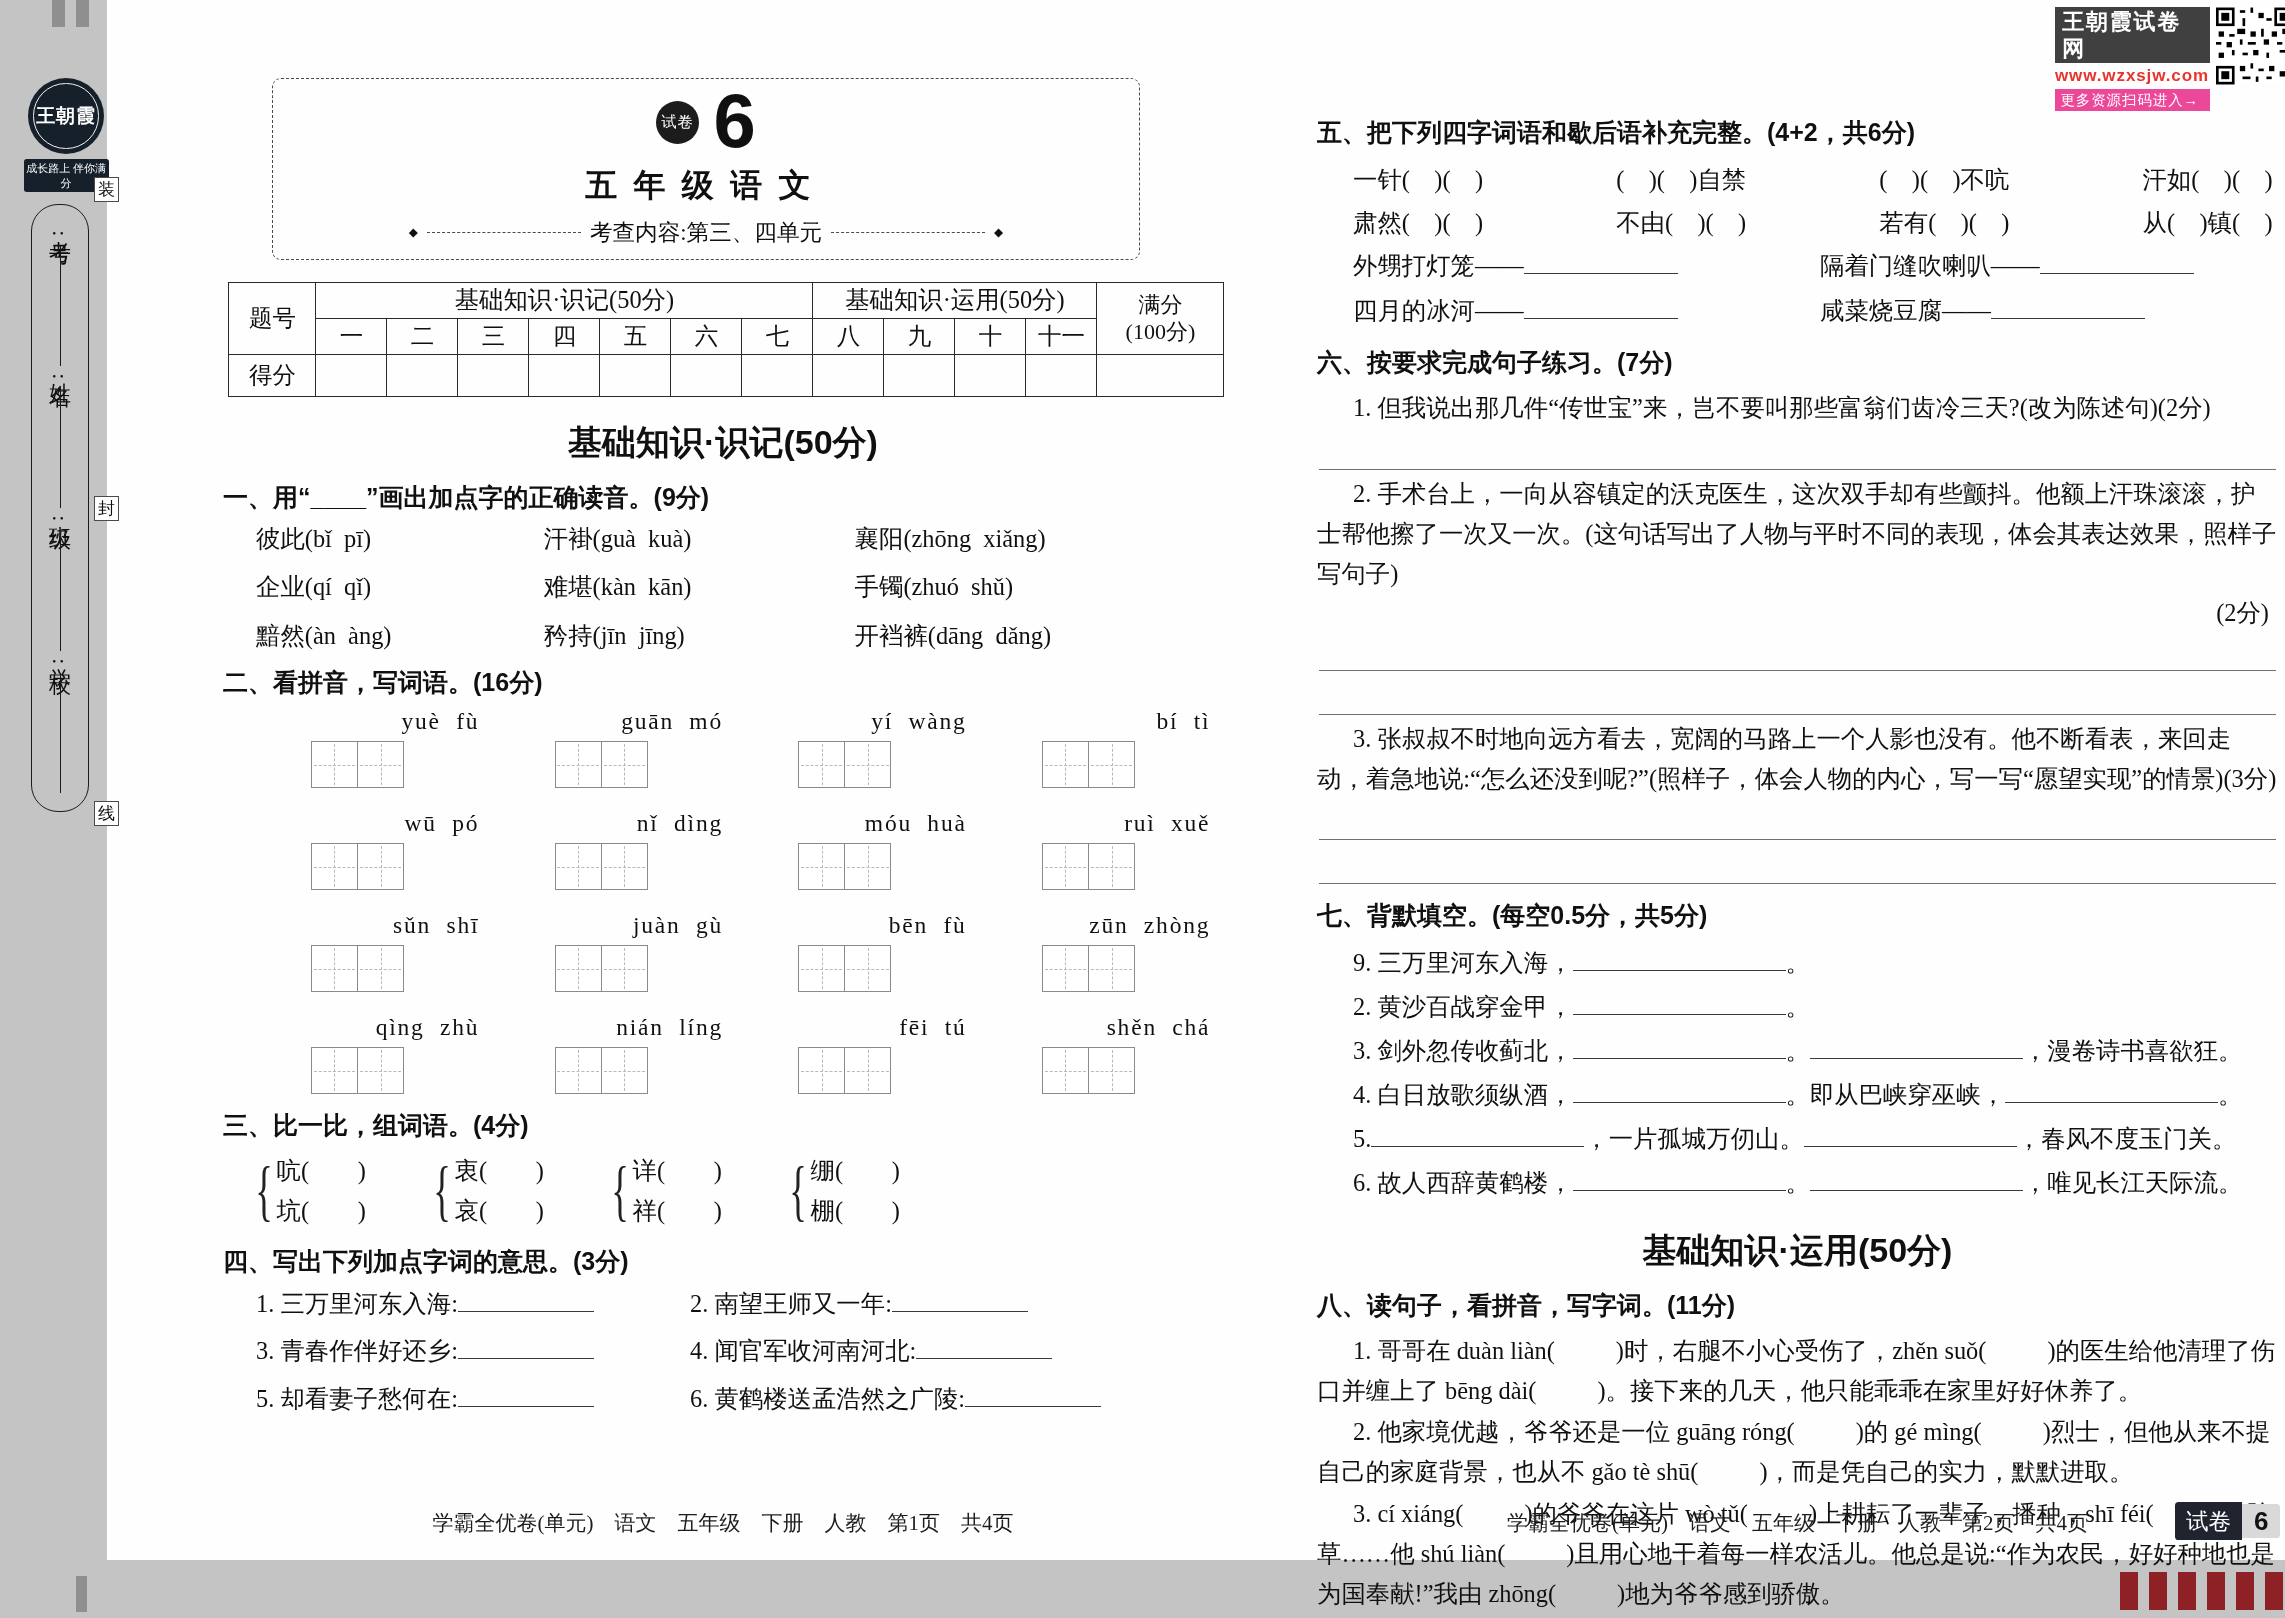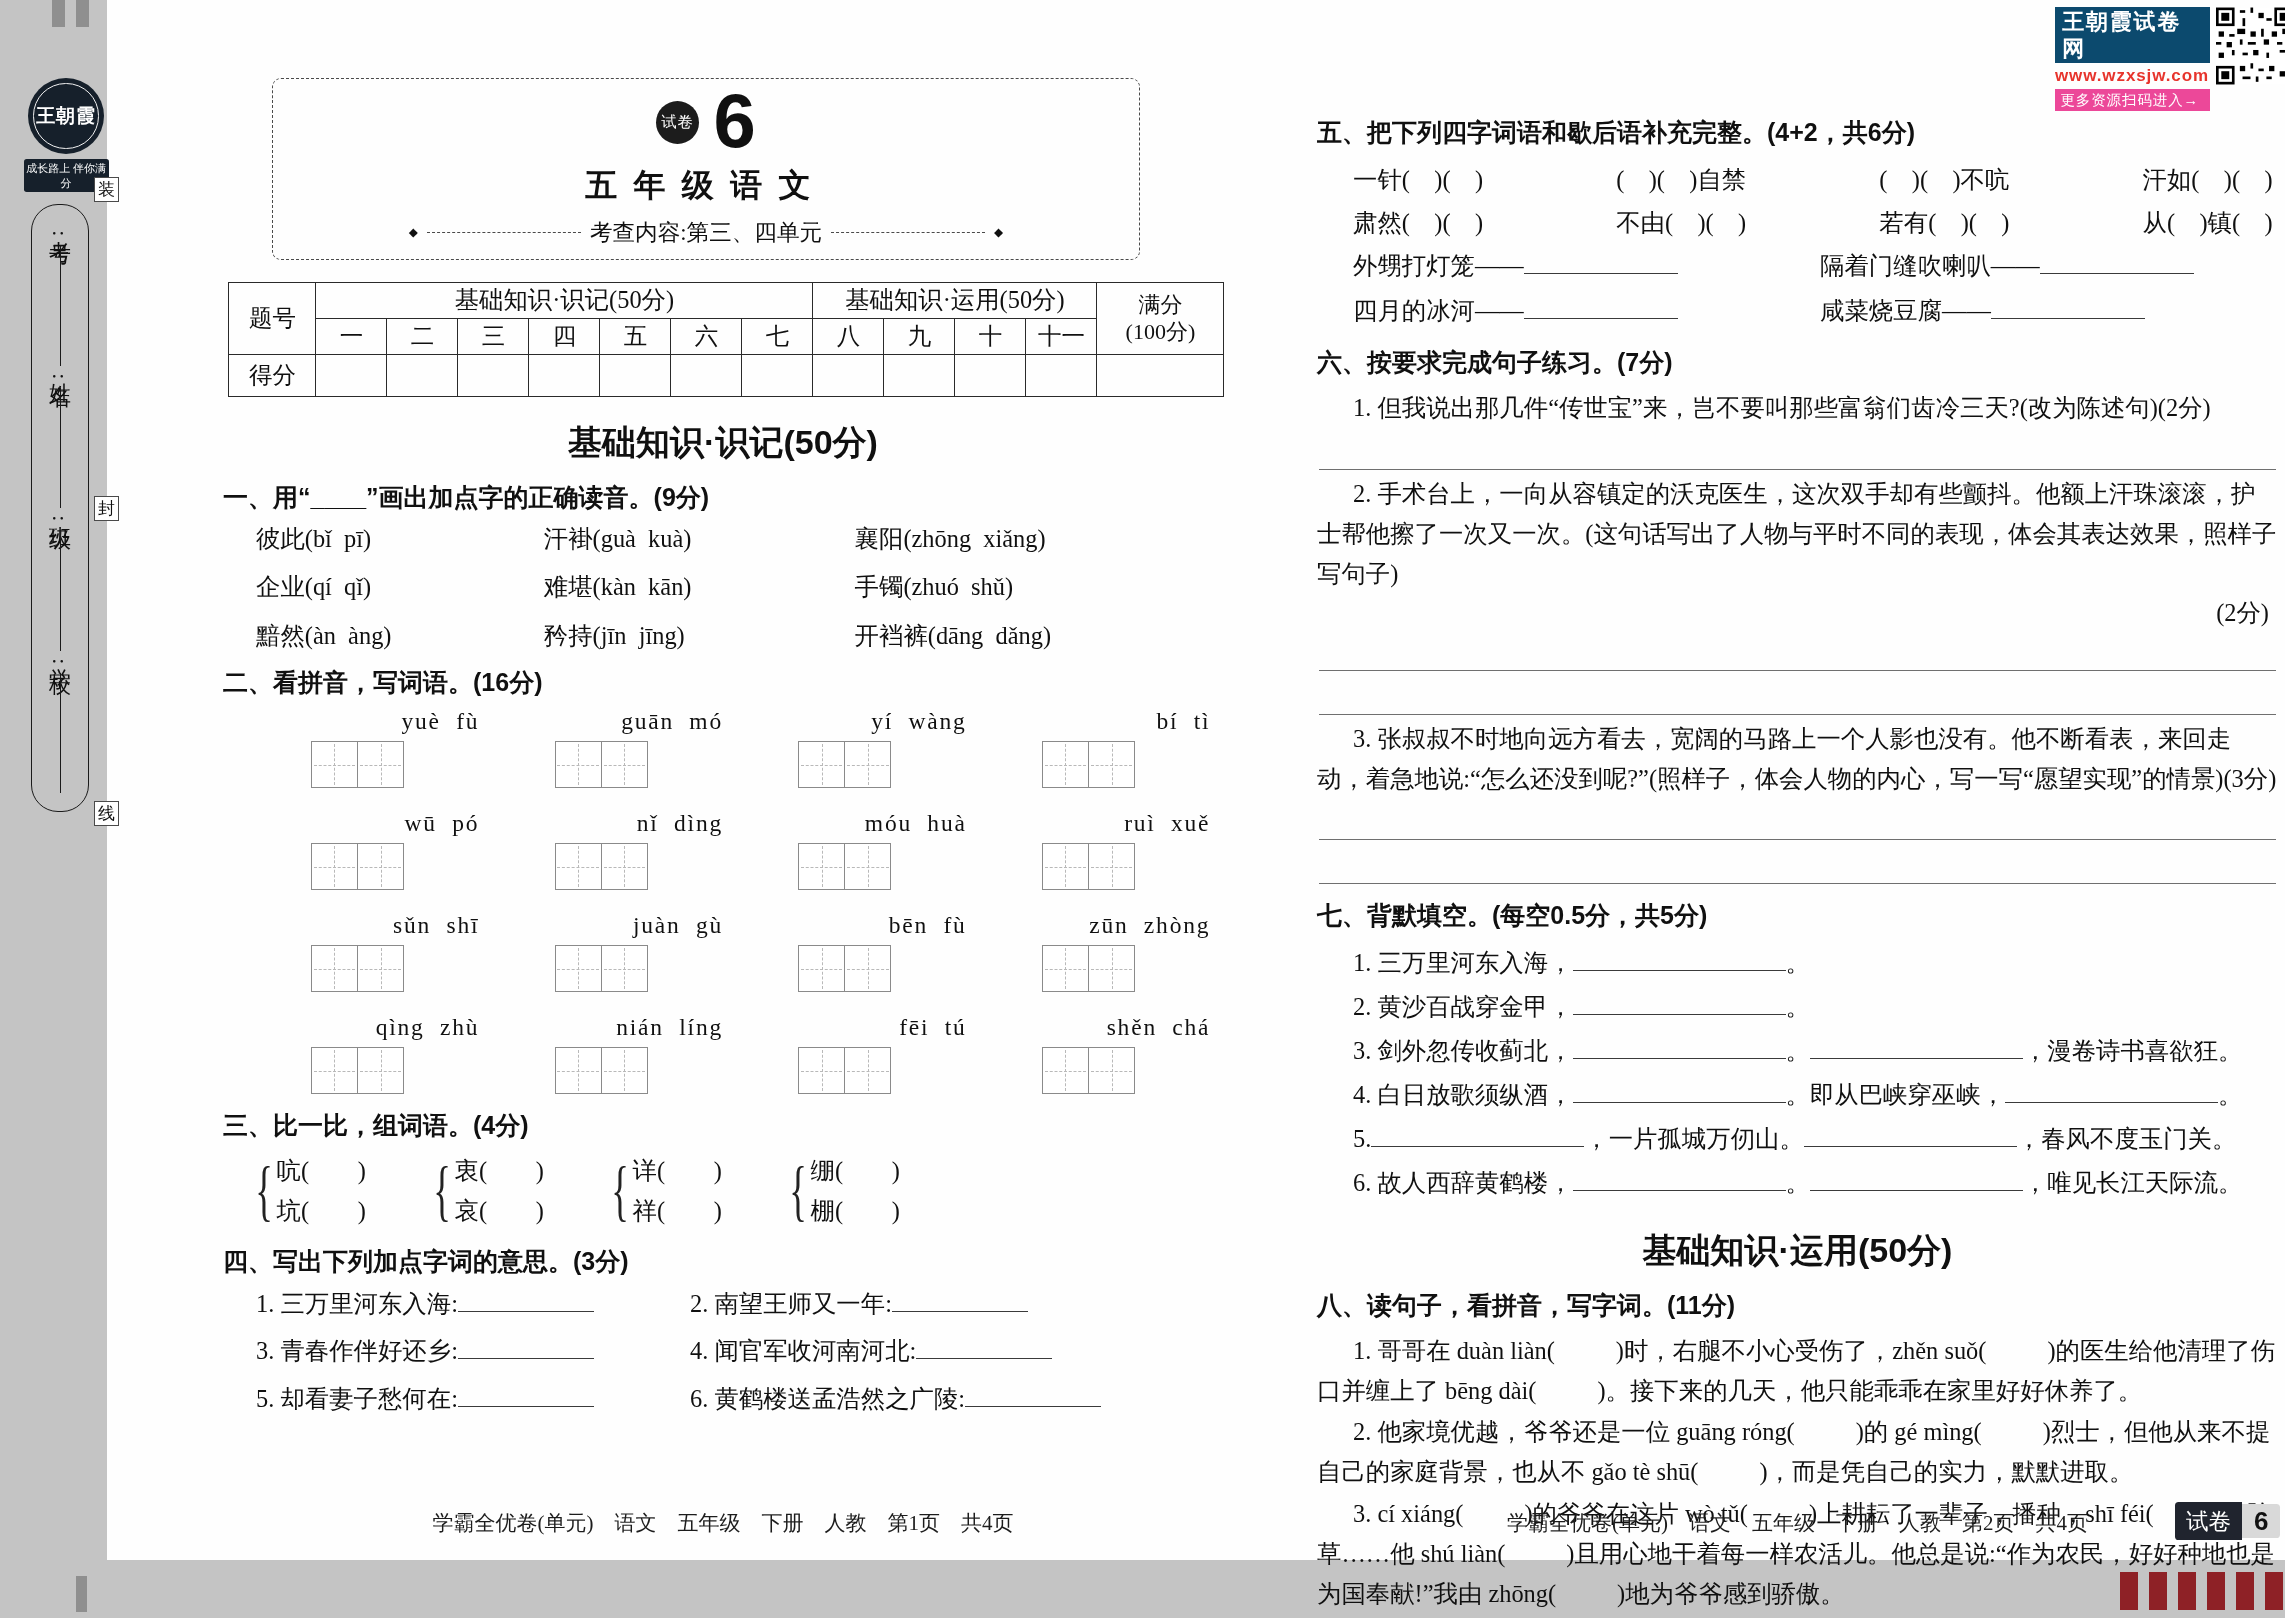--- a/index.html
+++ b/index.html
@@ -16,21 +16,21 @@
   .seal-circle::before{content:"";position:absolute;inset:5.4px;border:1.8px solid #f2f2f2;border-radius:50%}
   .seal-name{color:#fff;font-weight:bold;font-size:19px;letter-spacing:0.9px;position:relative}
   .seal-banner{margin-top:5.4px;background:#16202b;color:#fff;font-size:11px;line-height:14.5px;padding:1.8px 0.9px;border-radius:2.7px}
   .student-box{position:absolute;left:31px;top:204px;width:58px;height:608px;border:1.8px solid #1a1a1a;border-radius:27px;display:flex;flex-direction:column;align-items:center;padding:18px 0}
   .vfield{flex:1;display:flex;flex-direction:column;align-items:center;width:100%}
   .vlabel{writing-mode:vertical-rl;font-size:22px;letter-spacing:3.6px}
   .vblank{flex:1;width:0;border-left:1.8px solid #1a1a1a;margin-top:5.4px;min-height:36px}
   .bmark{position:absolute;left:94px;width:25px;height:25px;border:0.9px solid #4a4a4a;background:#fff;display:flex;align-items:center;justify-content:center;font-size:17px}
   
   .brand{position:absolute;left:2055px;top:7.2px;display:flex;gap:6.3px;align-items:flex-start}
-  .brand-name{background:#0c4a6e;color:#fff;font-weight:bold;font-size:22px;line-height:27px;padding:0.9px 7.2px;letter-spacing:1.8px}
+  .brand-name{background:#404040;color:#fff;font-weight:bold;font-size:22px;line-height:27px;padding:0.9px 7.2px;letter-spacing:1.8px}
   .brand-url{color:#e7342c;font-weight:bold;font-size:17px;margin-top:2.7px;letter-spacing:0.9px}
   .brand-tag{background:#ec4899;color:#fff;font-size:14.5px;line-height:20px;padding:0.9px 5.4px;margin-top:3.6px;letter-spacing:0.9px}
   .qr{width:78px;height:78px}
   
   .col-left{position:absolute;left:223px;top:78px;width:1000px}
   .col-right{position:absolute;left:1317px;top:116px;width:961px}
   
   .title-frame{margin-left:49px;width:868px;border:1.8px dashed #4a4a4a;border-radius:9px;padding:7.2px 18px 11px}
   .title-row{display:flex;align-items:center;justify-content:center;gap:14.5px}
   .badge-circle{width:43px;height:43px;border-radius:50%;background:#1c1c1c;color:#fff;font-size:15.4px;display:inline-flex;align-items:center;justify-content:center;letter-spacing:0.9px;flex:0 0 auto}
@@ -451,21 +451,21 @@
     <div class="ans"></div>
     <div class="para">2. 手术台上，一向从容镇定的沃克医生，这次双手却有些颤抖。他额上汗珠滚滚，护士帮他擦了一次又一次。(这句话写出了人物与平时不同的表现，体会其表达效果，照样子写句子)</div>
     <div class="score-right">(2分)</div>
     <div class="ans"></div>
     <div class="ans"></div>
     <div class="para">3. 张叔叔不时地向远方看去，宽阔的马路上一个人影也没有。他不断看表，来回走动，着急地说:“怎么还没到呢?”(照样子，体会人物的内心，写一写“愿望实现”的情景)(3分)</div>
     <div class="ans"></div>
     <div class="ans"></div>
 
     <div class="qt">七、背默填空。(每空0.5分，共5分)</div>
-    <div class="q7l"><span>1. 三万里河东入海，</span><span class="blank qb"></span><span>。</span></div>
+    <div class="q7l"><span>9. 三万里河东入海，</span><span class="blank qb"></span><span>。</span></div>
     <div class="q7l"><span>2. 黄沙百战穿金甲，</span><span class="blank qb"></span><span>。</span></div>
     <div class="q7l"><span>3. 剑外忽传收蓟北，</span><span class="blank qb"></span><span>。</span><span class="blank qb"></span><span>，漫卷诗书喜欲狂。</span></div>
     <div class="q7l"><span>4. 白日放歌须纵酒，</span><span class="blank qb"></span><span>。即从巴峡穿巫峡，</span><span class="blank qb"></span><span>。</span></div>
     <div class="q7l"><span>5.</span><span class="blank qb"></span><span>，一片孤城万仞山。</span><span class="blank qb"></span><span>，春风不度玉门关。</span></div>
     <div class="q7l"><span>6. 故人西辞黄鹤楼，</span><span class="blank qb"></span><span>。</span><span class="blank qb"></span><span>，唯见长江天际流。</span></div>
 
     <div class="sec-hd">基础知识·运用(50分)</div>
 
     <div class="qt">八、读句子，看拼音，写字词。(11分)</div>
     <div class="para pre">1. 哥哥在 duàn liàn(          )时，右腿不小心受伤了，zhěn suǒ(          )的医生给他清理了伤口并缠上了 bēng dài(          )。接下来的几天，他只能乖乖在家里好好休养了。</div>

